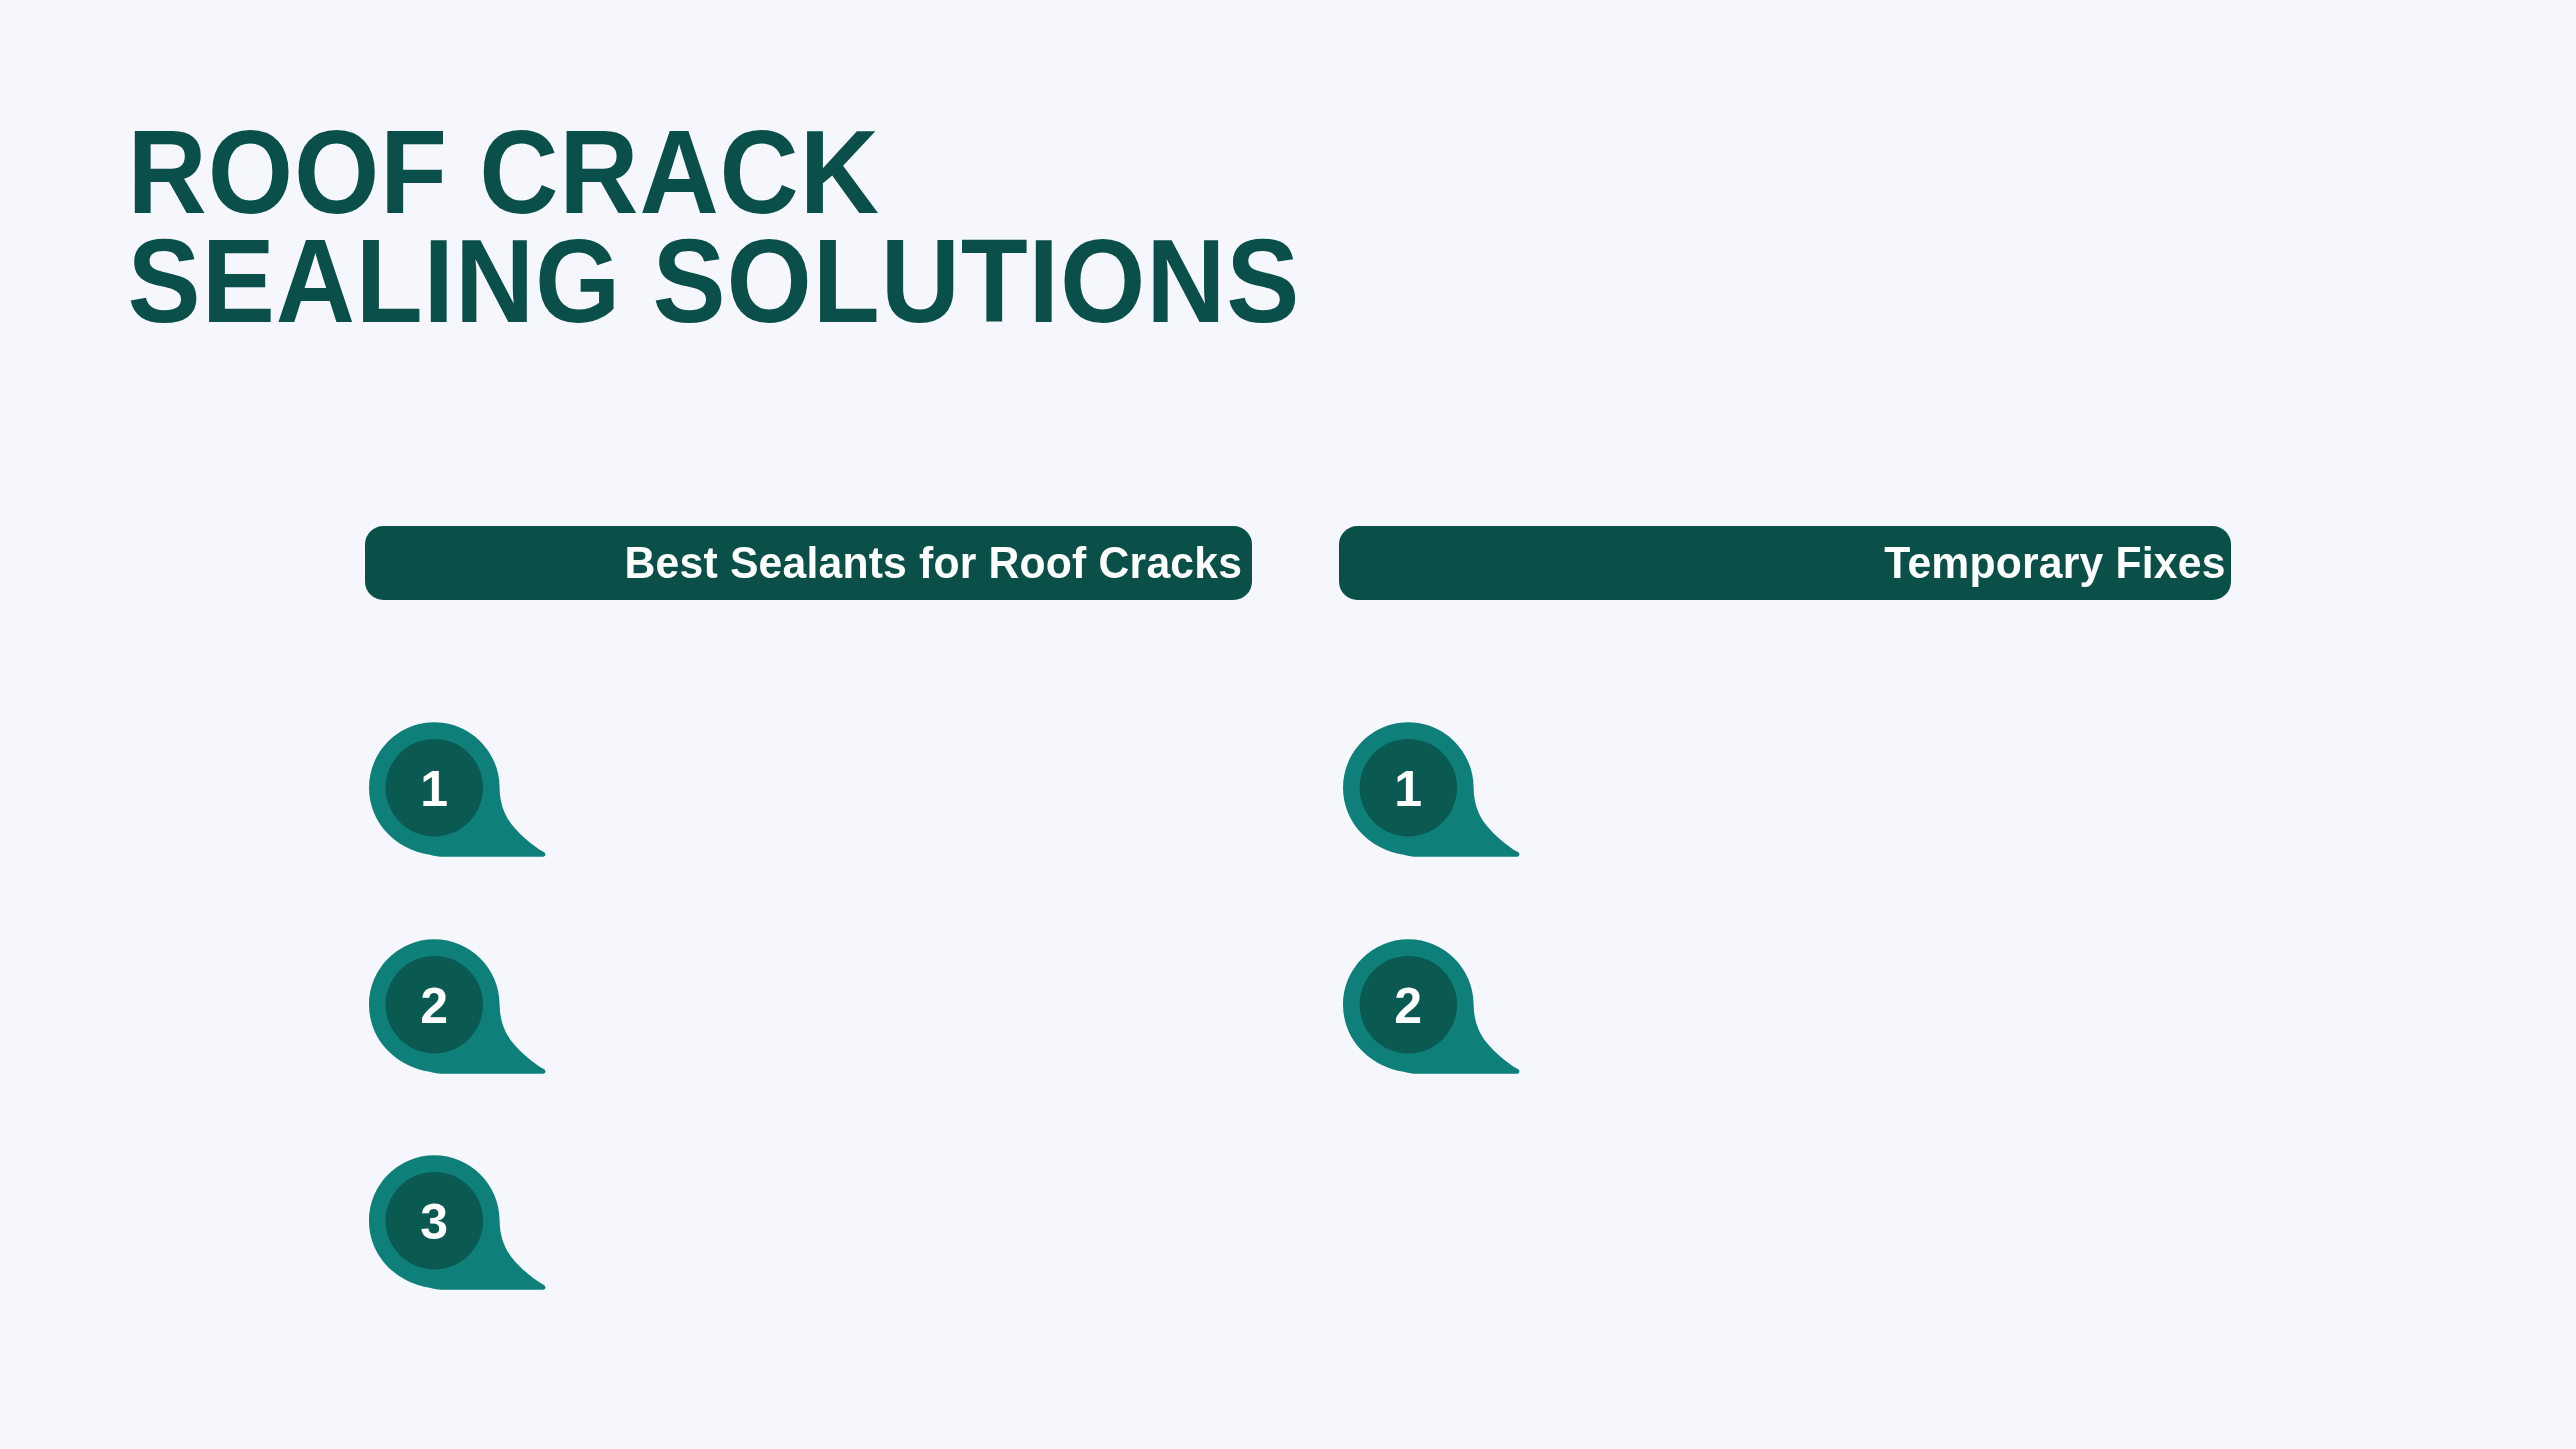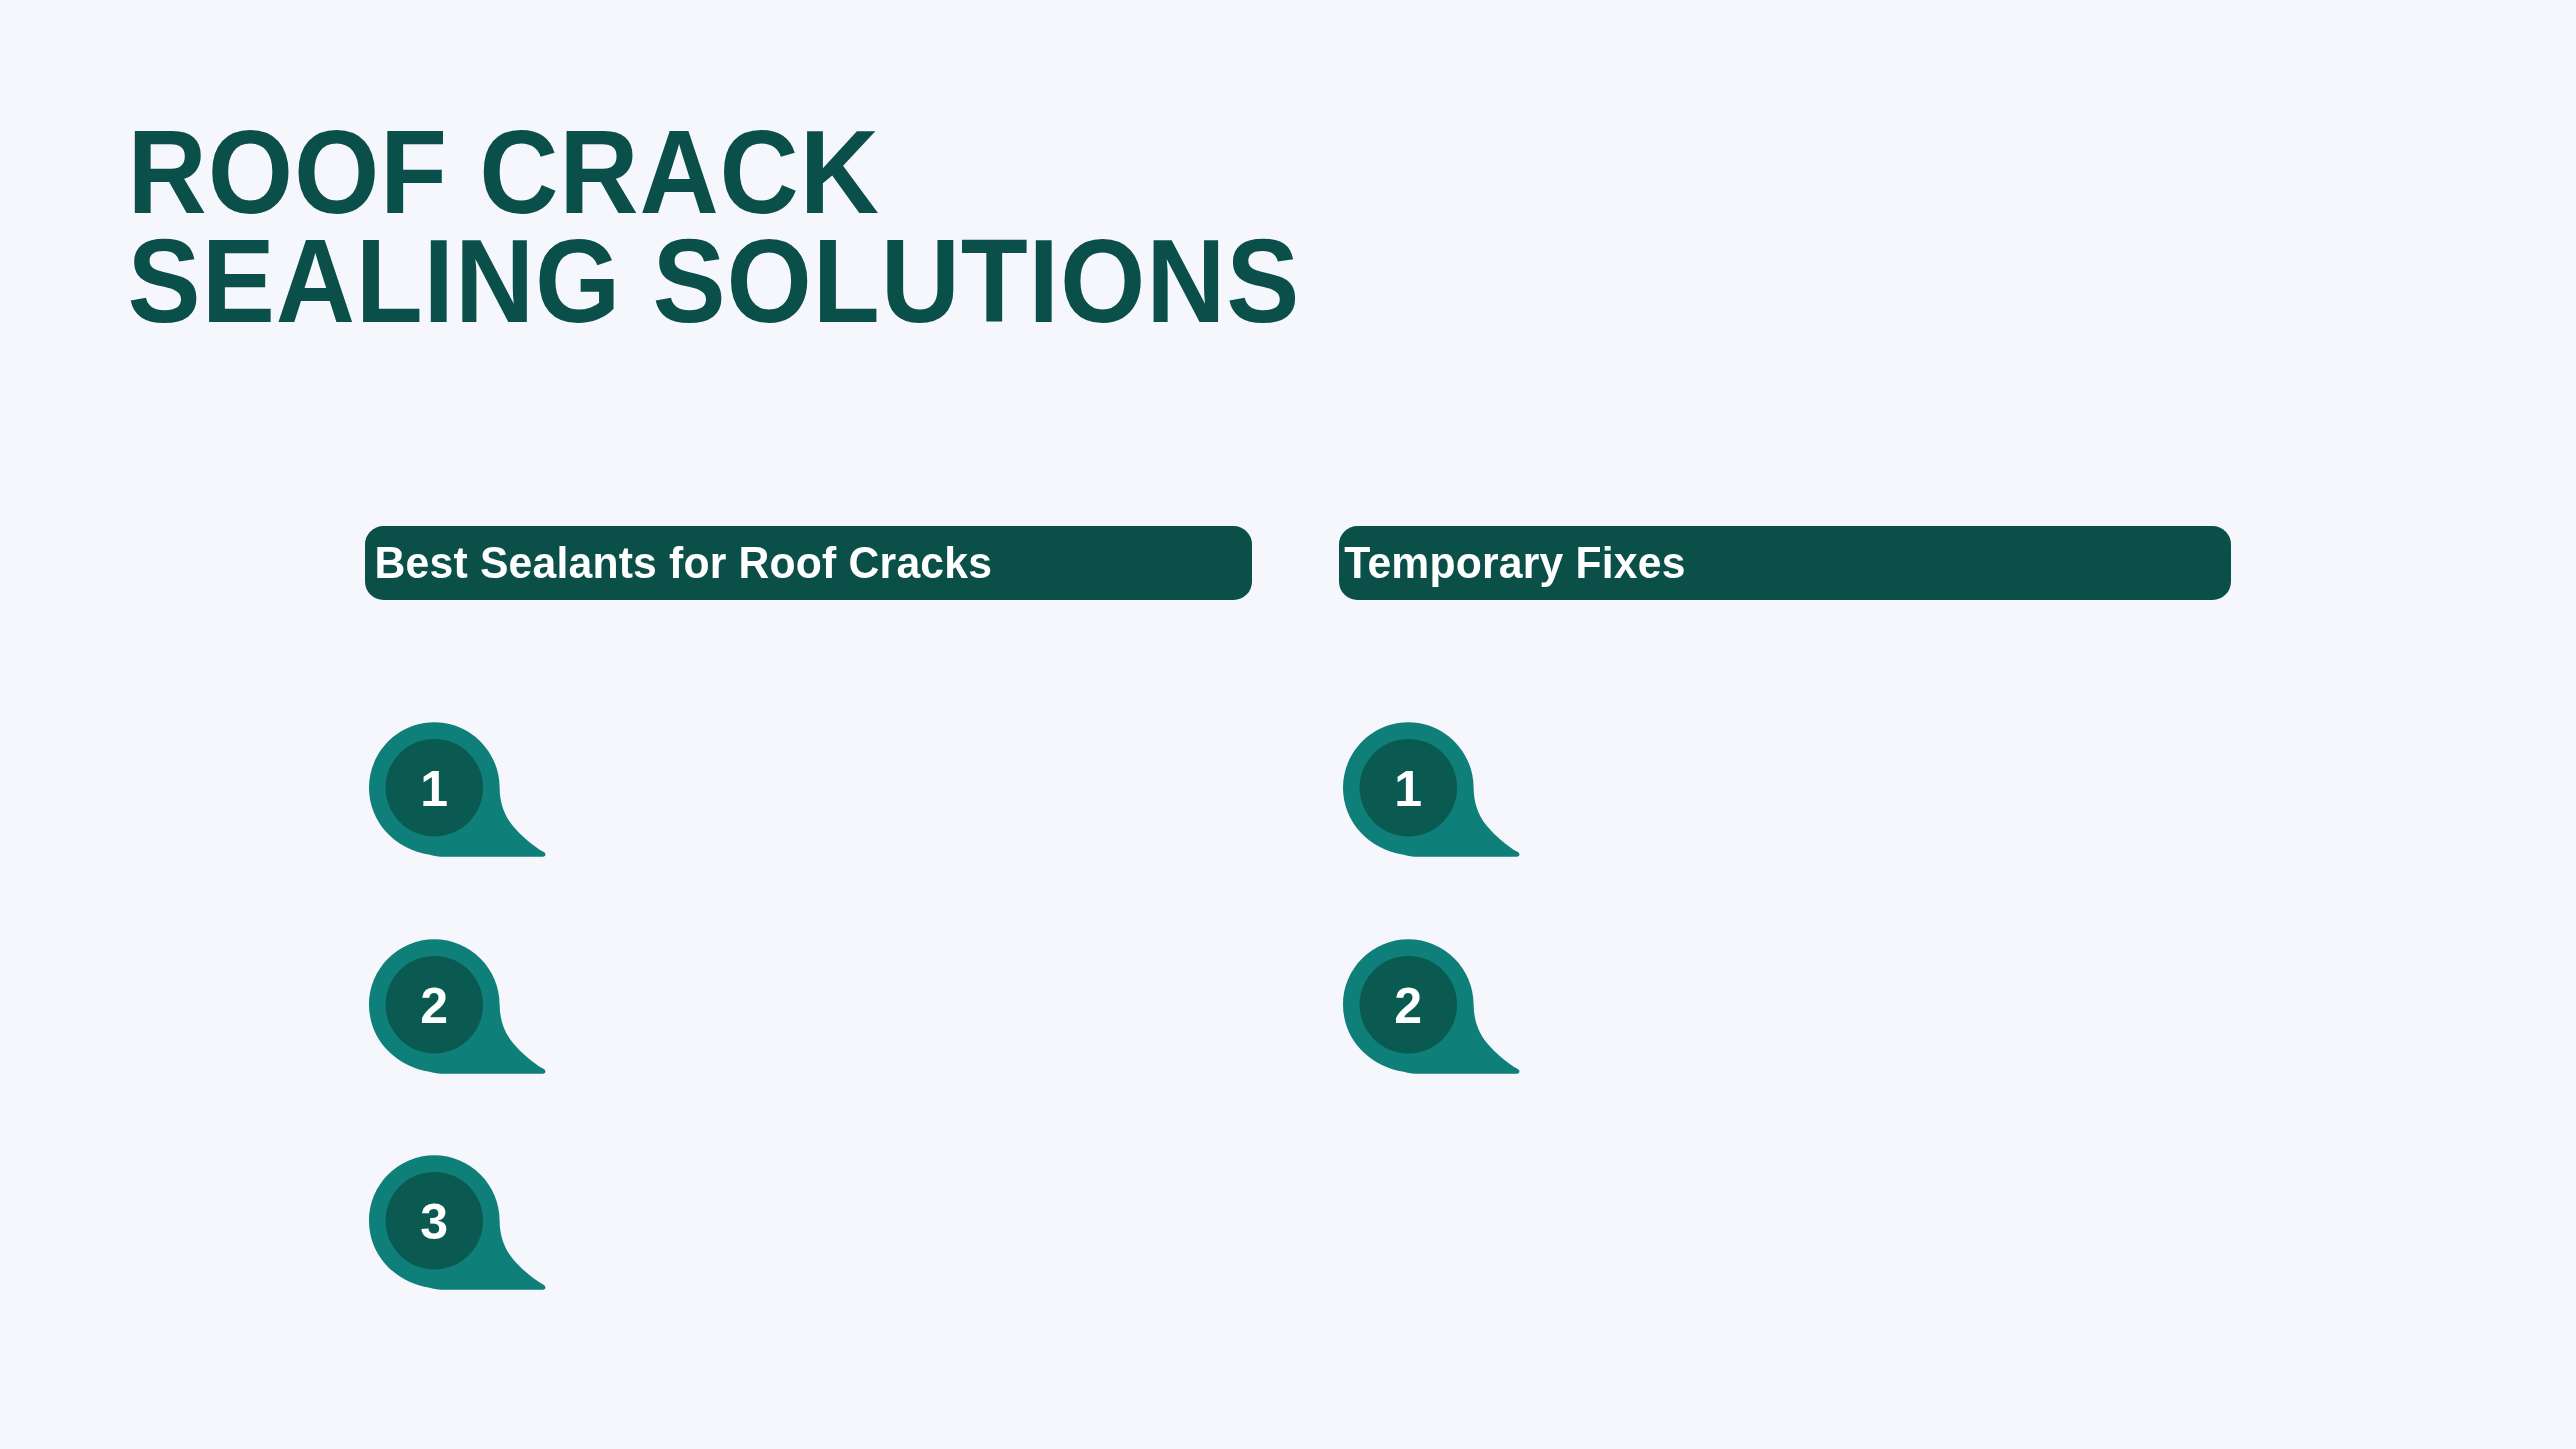--- a/index.html
+++ b/index.html
@@ -46,21 +46,21 @@
   #column-right { left: 1330px; width: 892px; padding-left: 9px; }
 
   
   .section-header {
     position: relative;
     height: 74px;
     border-radius: 18.4px;
     background: #0b5048;
     display: flex;
     align-items: center;
-    justify-content: flex-start;
+    justify-content: flex-end;
     box-sizing: border-box;
   }
   .section-header-label {
     color: #ffffff;
     font-family: "Liberation Sans Narrow", "Liberation Sans", sans-serif;
     font-weight: bold;
     font-size: 44px;
     line-height: 48px;
     letter-spacing: 0.2px;
     white-space: nowrap;

